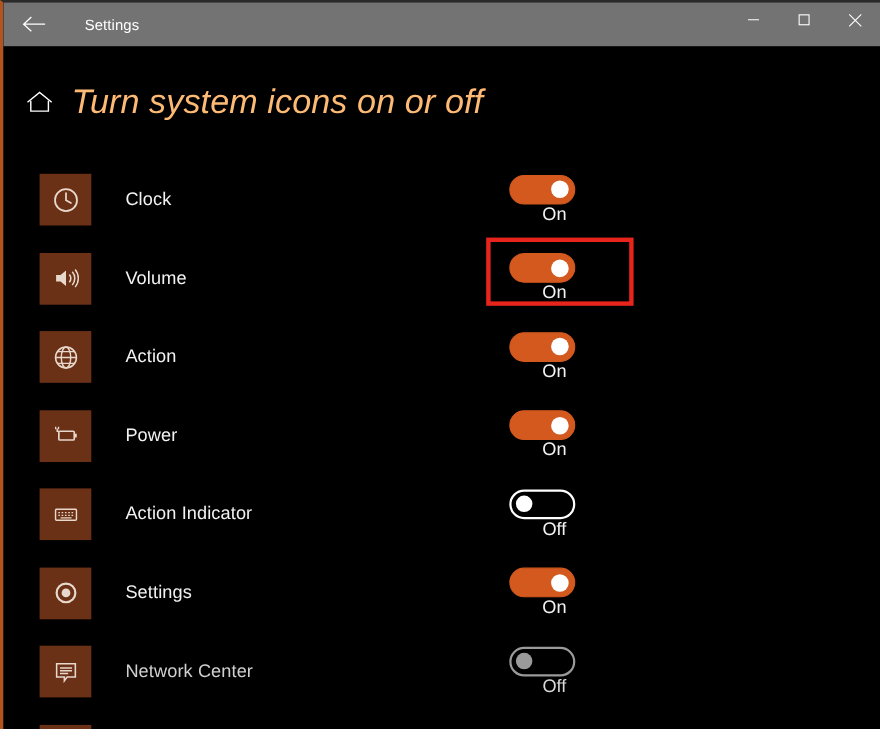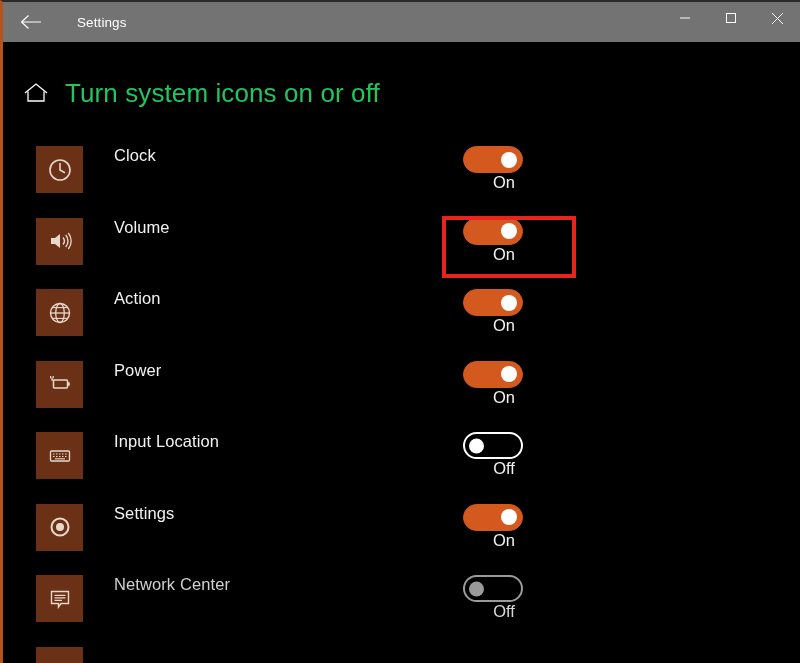--- a/index.html
+++ b/index.html
@@ -87,35 +87,37 @@
     width: 30px;
     height: 30px;
     display: flex;
     align-items: center;
     justify-content: center;
     margin-right: 14px;
     cursor: pointer;
   }
 
   .page-title {
-    font-size: 26px;
+    font-size: 31px;
     font-weight: 400;
-    color: #22c55e;
+    color: #fdba74;
     letter-spacing: .1px;
     white-space: nowrap;
+    font-style: italic;
   }
 
   
   .rows {
     margin-top: 30px;
     padding-left: 16px;
   }
 
   .icon-row {
     display: flex;
+    align-items: center;
     height: 71.5px;
     position: relative;
     padding-left: 17px;
   }
 
   .tile {
     width: 47px;
     height: 47px;
     background: #6b3117;
     display: flex;
@@ -323,21 +325,21 @@
 
     <div class="icon-row">
       <div class="tile">
         <svg width="26" height="26" viewBox="0 0 26 26">
           <rect x="3.5" y="8" width="19" height="10" rx="1" stroke="#e8d8cc" stroke-width="1.3" fill="none"></rect>
           <path d="M6 11 L7.5 11 M9 11 L10.5 11 M12 11 L13.5 11 M15 11 L16.5 11 M18 11 L19.5 11" stroke="#e8d8cc" stroke-width="1.1"></path>
           <path d="M6 13.5 L7.5 13.5 M9 13.5 L10.5 13.5 M12 13.5 L13.5 13.5 M15 13.5 L16.5 13.5 M18 13.5 L19.5 13.5" stroke="#e8d8cc" stroke-width="1.1"></path>
           <path d="M8 15.8 L18 15.8" stroke="#e8d8cc" stroke-width="1.1"></path>
         </svg>
       </div>
-      <div class="row-label">Input Location</div>
+      <div class="row-label">Action Indicator</div>
       <div class="toggle-area">
         <div class="toggle off">
             <span class="knob"></span>
           </div>
         <div class="toggle-state">Off</div>
       </div>
     </div>
 
     <div class="icon-row">
       <div class="tile">

